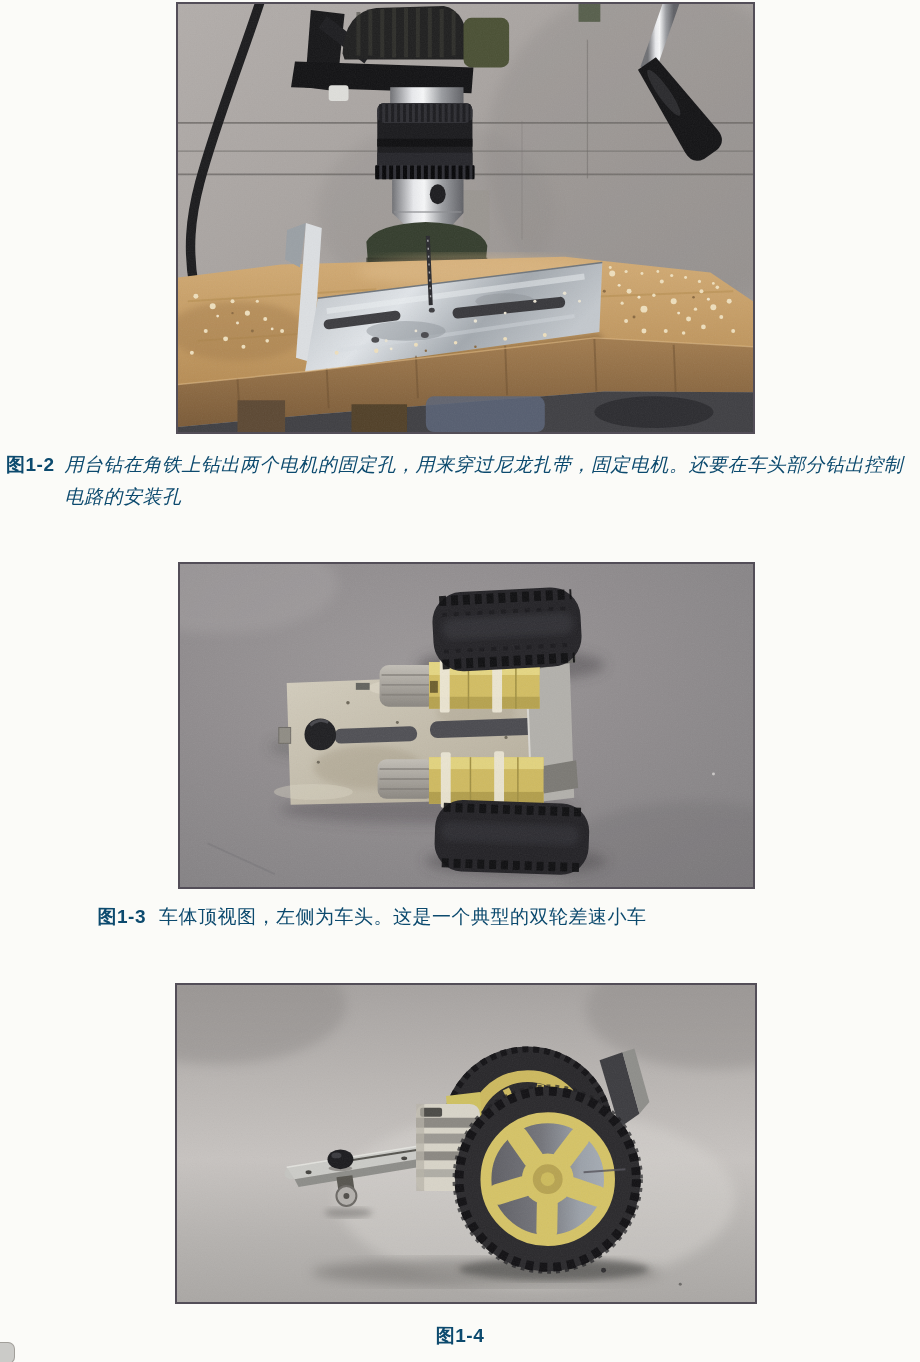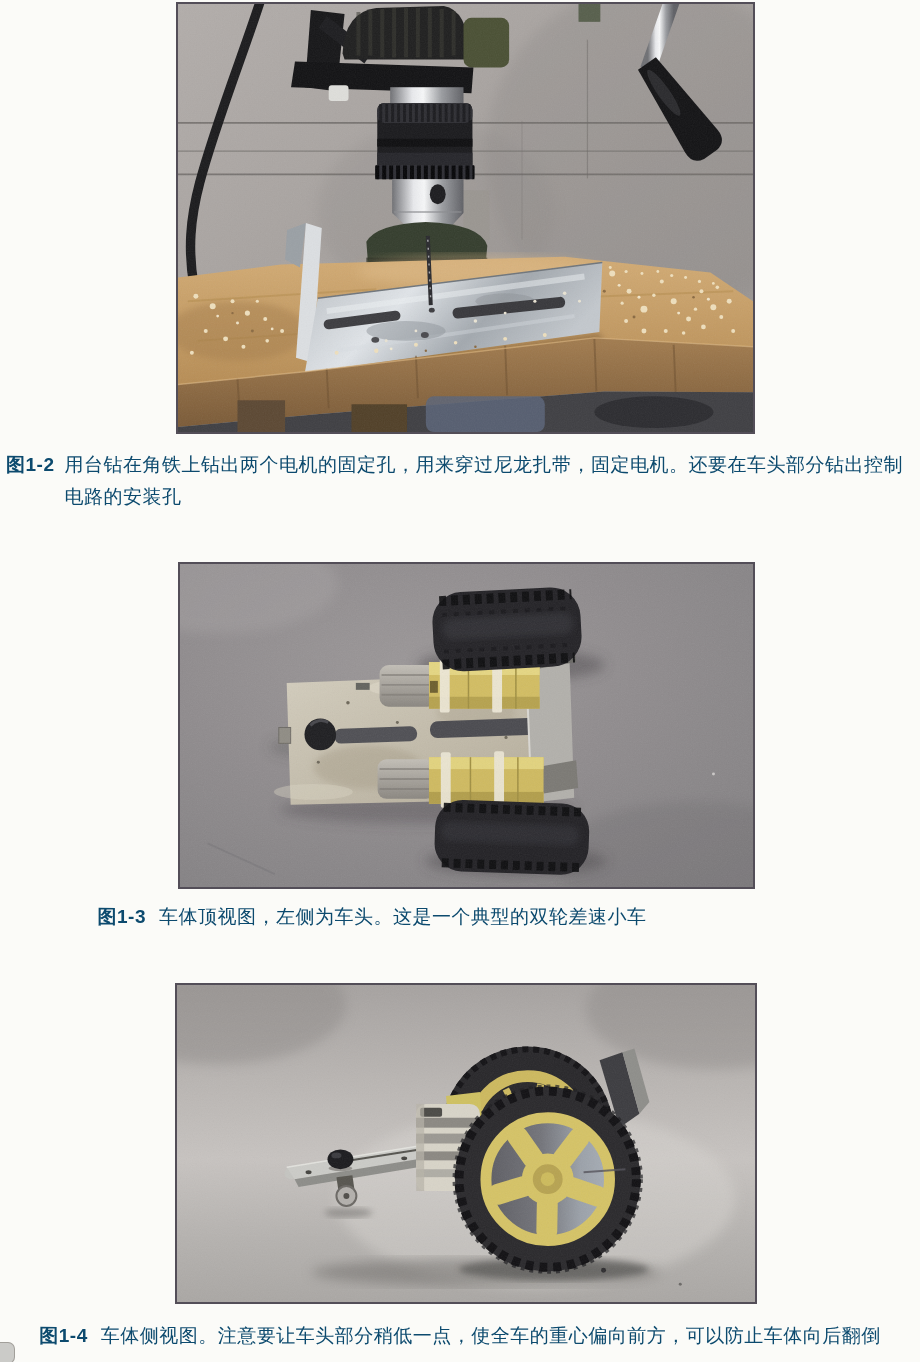--- a/index.html
+++ b/index.html
@@ -15,21 +15,21 @@
   .photo svg { display:block; width:100%; height:100%; }
   #photo1 { left:176px; top:2px;   width:579px; height:432px; }
   #photo2 { left:178px; top:562px; width:577px; height:327px; }
   #photo3 { left:175px; top:983px; width:582px; height:321px; }
   .caption {
     position:absolute; display:flex; align-items:flex-start;
     font-size:19px; line-height:32px; color:#0c4a6e; letter-spacing:0.5px;
   }
   .cap-label { font-weight:600; white-space:nowrap; flex:none; }
   #cap1 { left:6px; top:449px; gap:10px; }
-  #cap1 .cap-text { width:846px; }
+  #cap1 .cap-text { width:846px;font-style:italic; }
   #cap2 { left:0; top:901px; width:744px; justify-content:center; gap:13px; }
   #cap3 { left:0; top:1320px; width:920px; justify-content:center; gap:13px; }
   #page-tab {
     position:absolute; left:0; top:1342px; width:14px; height:20px;
     background:#cbcbc8; border:1px solid #a19f9a; border-left:none;
     border-radius:0 7px 7px 0;
   }
 </style>
 </head>
 <body>
@@ -511,16 +511,15 @@
 
   <circle cx="428" cy="288" r="2.5" fill="#2e2d2f"></circle>
   <circle cx="505" cy="302" r="1.5" fill="#6b6967"></circle>
 
   <rect x="0" y="0" width="580" height="320" filter="url(#p3grain)" opacity="0.08"></rect>
 </svg>
 </figure>
 
 <div class="caption" id="cap3">
   <span class="cap-label">图1-4</span>
-  <span class="cap-text">车体侧视图。注意要让车头部分稍低一点，使全车的重心偏向前方，可以防止车体向后翻倒</span>
 </div>
 
 <div id="page-tab"></div>
 
 </body></html>

